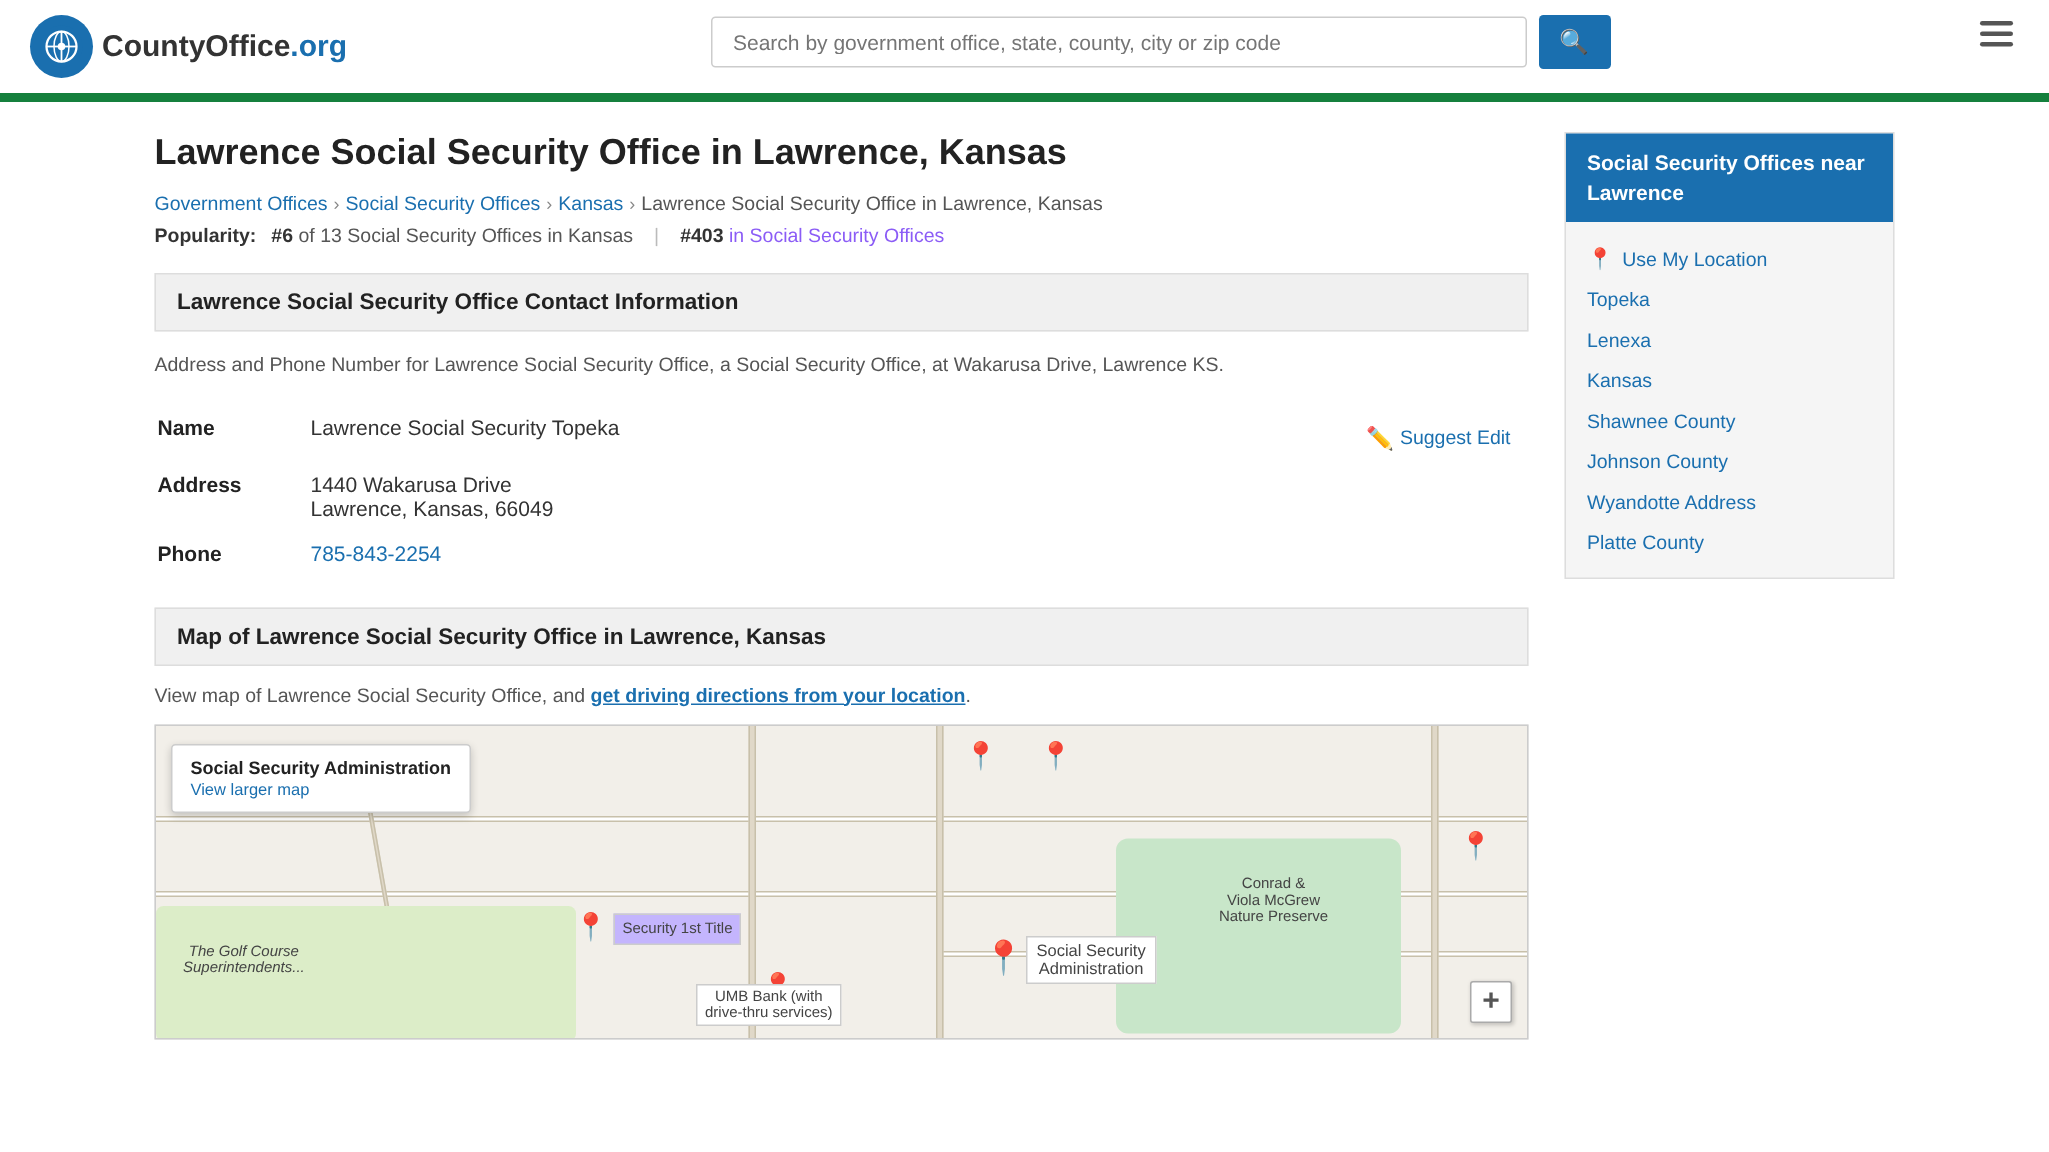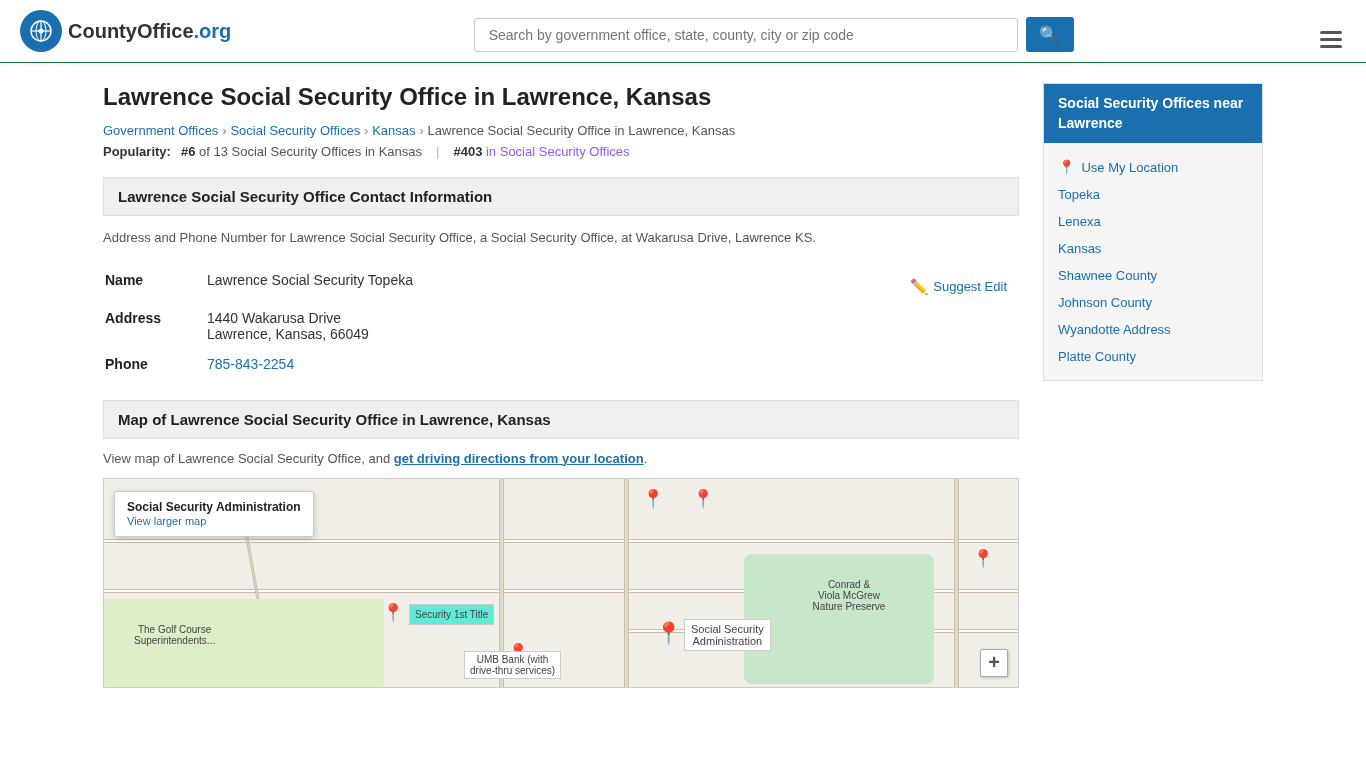--- a/index.html
+++ b/index.html
@@ -1,24 +1,24 @@
 <!DOCTYPE html>
 <html><head>
   <meta charset="utf-8">
   <style>
     * { box-sizing: border-box; margin: 0; padding: 0; }
     body { font-family: Arial, sans-serif; font-size: 14px; color: #333; background: #fff; }
 
     
     #header {
       background: #fff;
-      border-bottom: 1px solid #15803d;
+      border-bottom: 6px solid #15803d;
       padding: 10px 20px;
       display: flex;
-      align-items: flex-end;
+      align-items: flex-start;
       justify-content: space-between;
     }
     #logo-area {
       display: flex;
       align-items: center;
       gap: 6px;
     }
     #logo-circle {
       width: 42px;
       height: 42px;
@@ -407,29 +407,29 @@
           <div style="position:absolute; top:0; bottom:0; left:520px; width:5px; background:#e0d8c8; border-left:1px solid #c8c0aa; border-right:1px solid #c8c0aa;"></div>
           <div style="position:absolute; top:0; bottom:0; left:850px; width:5px; background:#e0d8c8; border-left:1px solid #c8c0aa; border-right:1px solid #c8c0aa;"></div>
 
           <div style="position:absolute; top:55px; left:155px; width:3px; height:160px; background:#e0d8c8; transform: rotate(-10deg); border:1px solid #c8c0aa;"></div>
 
           <div id="green-area" style="position:absolute; top:75px; left:640px; width:190px; height:130px; background:#c8e6c9; border-radius:8px;"></div>
 
           <div class="map-text-label" style="top:100px; left:660px; width:170px;">Conrad &amp;<br>Viola McGrew<br>Nature Preserve</div>
 
           <div style="position:absolute; top:120px; left:0; width:280px; height:90px; background:#dcedc8; border-radius:5px;"></div>
-          <div class="map-text-label" style="top:145px; left:30px;">The Golf Course<br>Superintendents...</div>
+          <div class="map-text-label" style="top:145px; left:18px;font-style:italic;">The Golf Course<br>Superintendents...</div>
 
           <div id="map-popup">
             <div class="popup-title">Social Security Administration</div>
             <a href="#">View larger map</a>
           </div>
 
           <div class="map-pin map-pin-blue" style="top:145px; left:290px;">📍</div>
-          <div class="map-text-label" style="top:125px; left:305px; background:#5eead4; border:1px solid #ccc; padding:4px 5px; font-size:10px;">Security 1st Title</div>
+          <div class="map-text-label" style="top:125px; left:305px; background:#c4b5fd; border:1px solid #ccc; padding:4px 5px; font-size:10px;">Security 1st Title</div>
 
           <div class="map-pin map-pin-blue" style="top:185px; left:415px;">📍</div>
           <div class="map-text-label" style="top:172px; left:360px; background:white; border:1px solid #ccc; padding:2px 5px; font-size:10px;">UMB Bank (with<br>drive-thru services)</div>
 
           <div style="position:absolute; top:20px; left:600px; color:#6a1b9a; font-size:18px; transform:translate(-50%,-50%);">📍</div>
           <div style="position:absolute; top:20px; left:550px; color:#6a1b9a; font-size:18px; transform:translate(-50%,-50%);">📍</div>
 
           <div style="position:absolute; top:155px; left:565px; color:#e53935; font-size:22px; transform:translate(-50%,-50%);">📍</div>
           <div class="map-text-label" style="top:140px; left:580px; background:white; border:1px solid #ccc; padding:3px 6px; font-size:11px;">Social Security<br>Administration</div>
 

